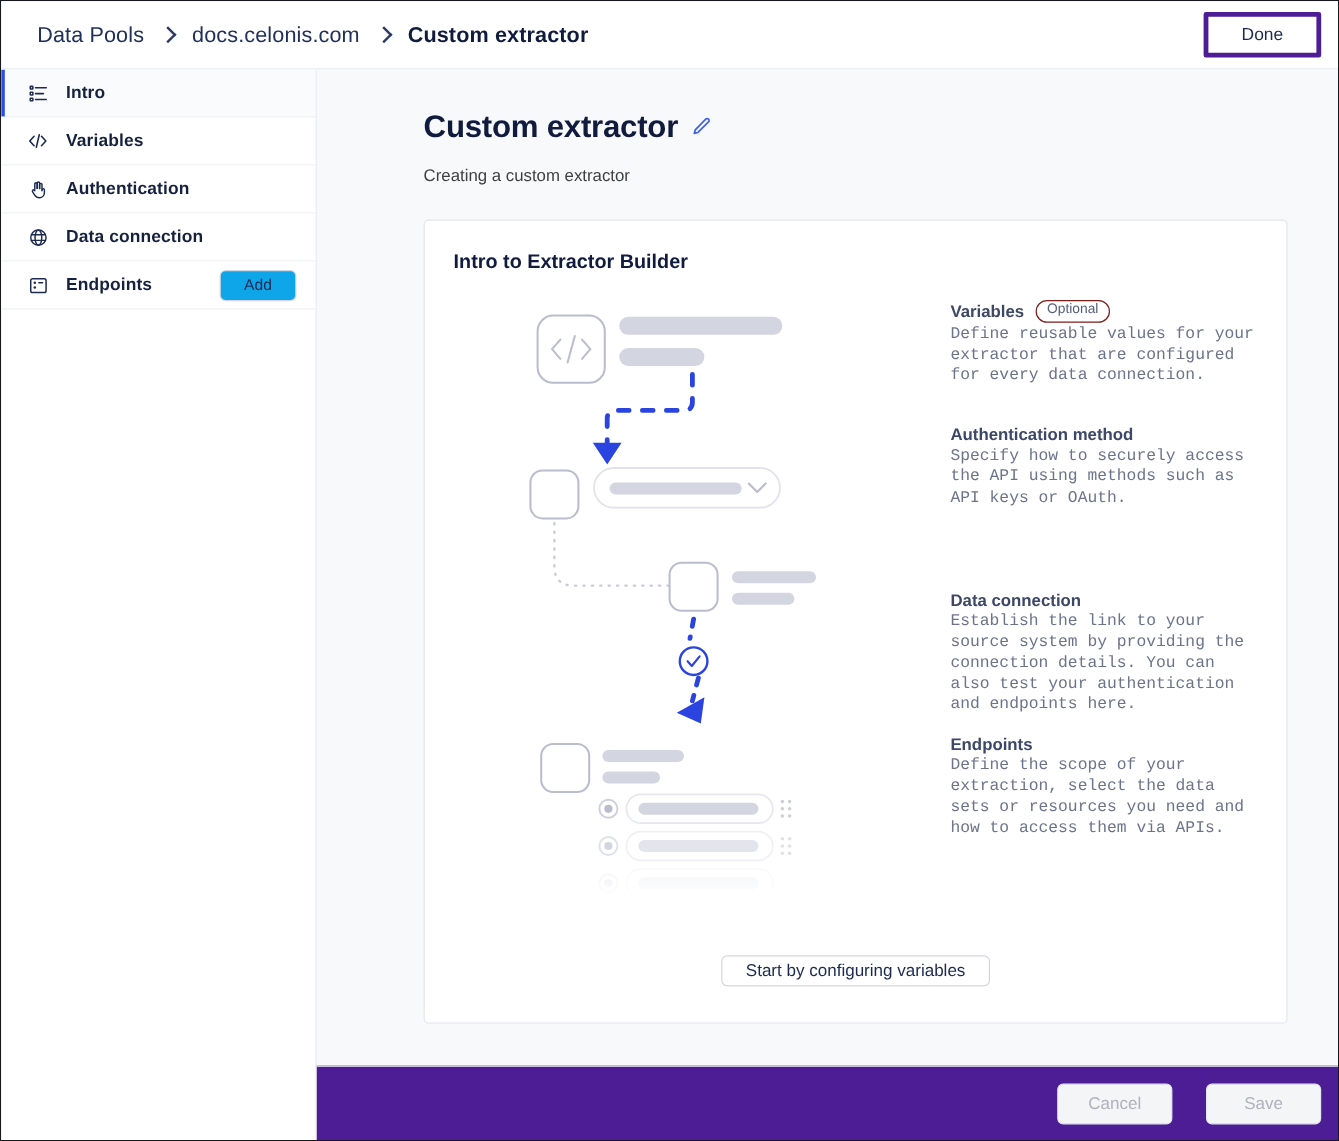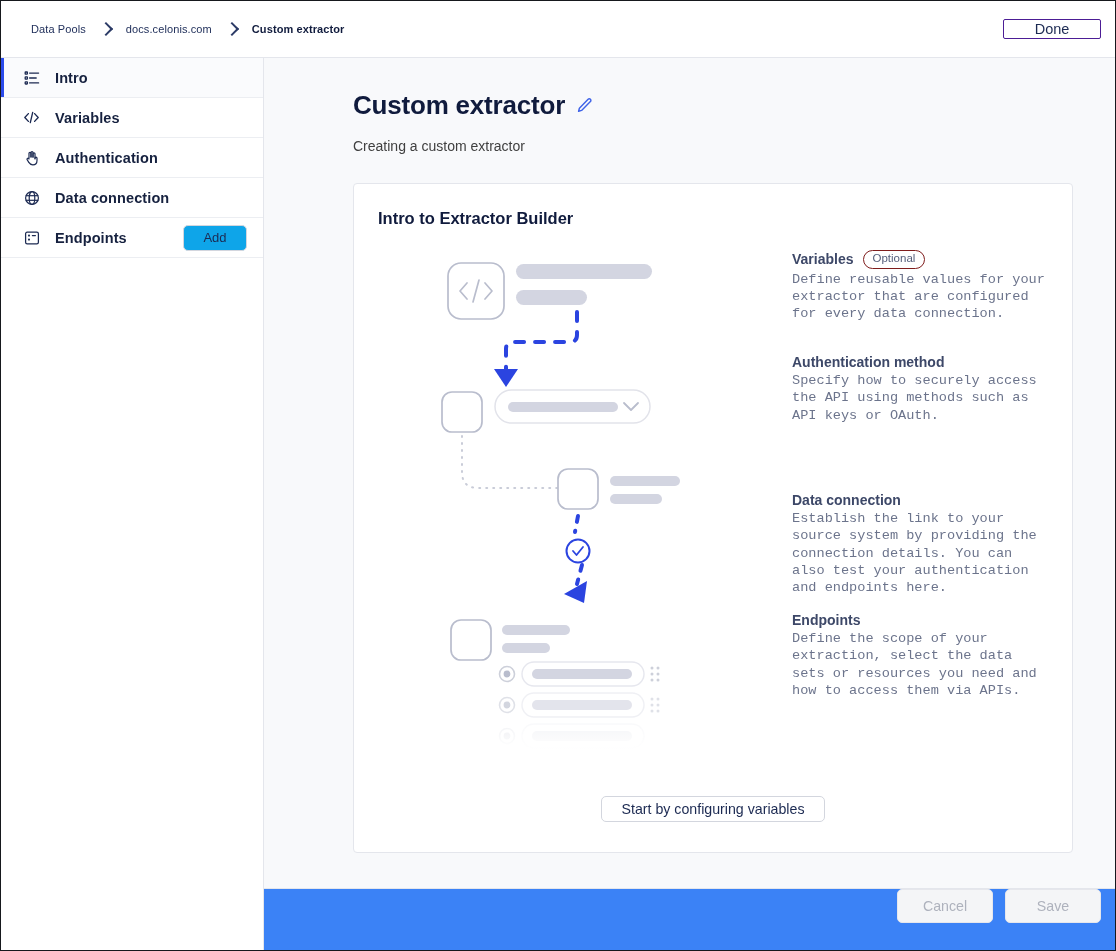--- a/index.html
+++ b/index.html
@@ -18,33 +18,33 @@
   }
 
   
   .topbar {
     height: 57px; flex: 0 0 57px;
     display: flex; align-items: center;
     padding: 0 14px 0 30px;
     border-bottom: 1px solid #e4e6ec;
     background: #ffffff;
   }
-  .breadcrumb { display: flex; align-items: center; gap: 14px; font-size: 11px; text-align: center; }
+  .breadcrumb { display: flex; align-items: center; gap: 14px; font-size: 18px; text-align: center; }
   .crumb { color: #21305b; letter-spacing: .1px; }
   .crumb.link { cursor: pointer; }
   .crumb.current { font-weight: 700; color: #101b3d; }
   .crumb-sep {
     width: 10px; height: 10px; display: inline-block;
     border-right: 2px solid #2b3a66; border-top: 2px solid #2b3a66;
     transform: rotate(45deg); margin: 0 1px;
   }
   .done-btn {
     margin-left: auto;
-    height: 20px; min-width: 98px; padding: 0 20px;
-    background: #ffffff; border: 1px solid #4c1d95; border-radius: 2px;
+    height: 38px; min-width: 98px; padding: 0 20px;
+    background: #ffffff; border: 4px solid #4c1d95; border-radius: 2px;
     color: #1c2a52; font-size: 14.5px; font-family: inherit; cursor: pointer;
   }
 
   
   .body { flex: 1; display: flex; min-height: 0; }
 
   
   .sidebar {
     width: 263px; flex: 0 0 263px;
     background: #ffffff;
@@ -123,23 +123,23 @@
   .cta-wrap { display: flex; justify-content: center; margin-top: 46px; }
   .cta-btn {
     height: 26px; padding: 0 20px;
     background: #ffffff; border: 1px solid #d3d6de; border-radius: 5px;
     font-size: 14.2px; color: #1c2a52; font-family: inherit; cursor: pointer;
   }
 
   
   .footer {
     height: 62px; flex: 0 0 62px;
-    display: flex; align-items: flex-start; justify-content: flex-end;
-    gap: 12px; padding-right: 14px;
-    background: #3b82f6;
+    display: flex; align-items: center; justify-content: flex-end;
+    gap: 28px; padding-right: 14px;
+    background: #4c1d95;
     border-top: 1px solid #e4e6ec;
   }
   .foot-btn {
     height: 34px; min-width: 96px; padding: 0 22px;
     border-radius: 5px; font-size: 14.2px; font-family: inherit;
     background: #f4f5f7; border: 1px solid #e6e7ec; color: #aeb2bd;
     cursor: default;
   }
 </style>
 </head>

